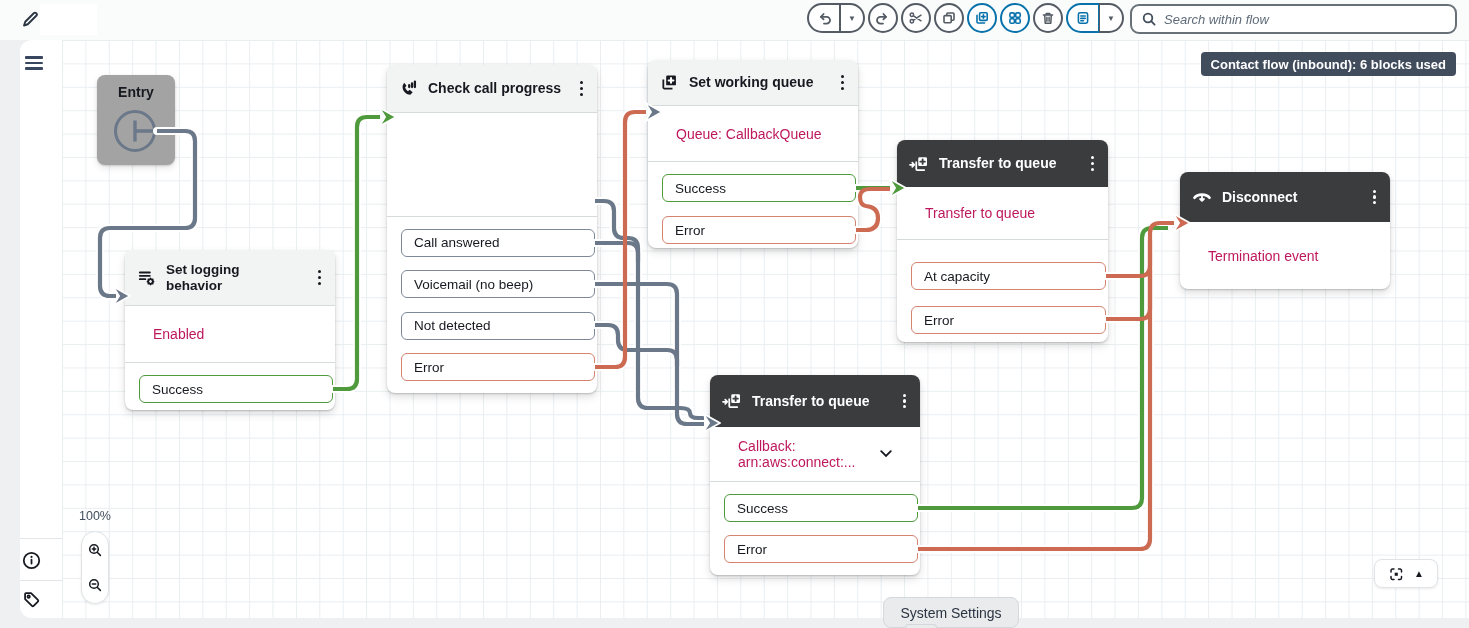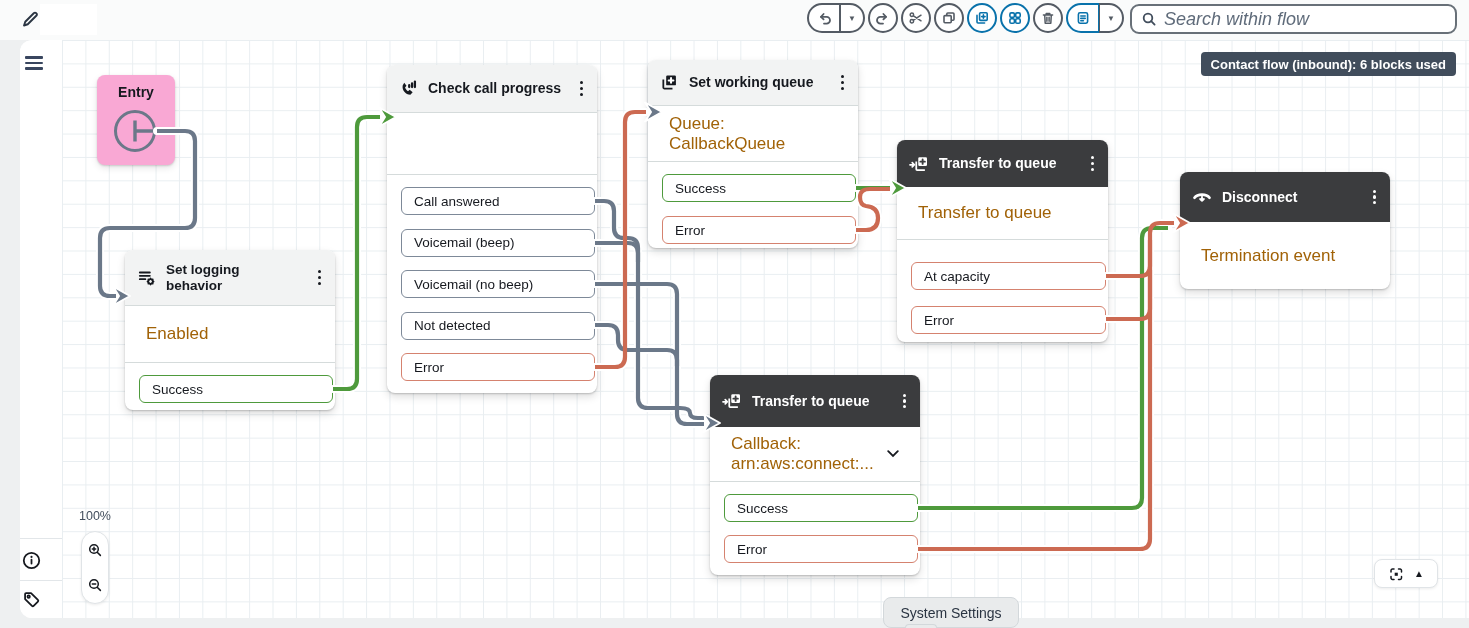--- a/index.html
+++ b/index.html
@@ -18,21 +18,21 @@
   .tbtn.blue { border-color:#0972ab; color:#0972ab; }
   .tpill { display:flex; }
   .tpill .seg { height:30px; background:#fff; border:2px solid #545b64; display:flex; align-items:center; justify-content:center; color:#545b64; cursor:pointer; }
   .tpill .seg.main { width:33px; border-radius:15px 0 0 15px; border-right-width:1px; }
   .tpill .seg.caret { width:25px; border-radius:0 15px 15px 0; border-left-width:1px; font-size:8px; }
   .tpill .seg.main.blue { border-color:#0972ab; color:#0972ab; }
 
   .search-box { position:absolute; left:1130px; top:4px; width:327px; height:30px; background:#fff;
                 border:2px solid #687078; border-radius:9px; display:flex; align-items:center; padding:0 9px; gap:7px; }
   .search-box svg { flex:none; color:#414d5c; }
-  .search-box input { border:none; outline:none; flex:1; font-size:18px; font-family:"Liberation Sans",sans-serif; color:#16191f; background:transparent; }
+  .search-box input { border:none; outline:none; flex:1; font-size:13px; font-family:"Liberation Sans",sans-serif; color:#16191f; background:transparent; }
   .search-box input::placeholder { font-style:italic; color:#5f6b7a; }
 
   
   .canvas-panel { position:absolute; left:20px; top:40px; right:0; bottom:10px; background:#fff; border-radius:12px 0 0 12px;
     background-image: linear-gradient(to right, #e9eef1 1px, transparent 1px), linear-gradient(to bottom, #e9eef1 1px, transparent 1px);
     background-size: 23.4px 23.4px; background-position: 42px 0; }
   .left-strip { position:absolute; left:20px; top:40px; width:42px; bottom:10px; background:#fff; border-radius:12px 0 0 12px; }
   .strip-divider { position:absolute; left:20px; width:42px; height:1px; background:#e2e6e9; }
   .hamburger { position:absolute; left:25px; top:56px; width:18px; cursor:pointer; }
   .hamburger i { display:block; height:2.5px; background:#39465f; margin-bottom:3.2px; border-radius:1px; }
@@ -58,28 +58,28 @@
   
   .block { position:absolute; background:#fff; border-radius:8px; display:flex; flex-direction:column; z-index:2;
            box-shadow:0 1px 2px rgba(0,0,0,.2), 0 4px 9px rgba(0,0,0,.13); }
   .bh { flex:none; display:flex; align-items:center; gap:10px; padding:0 12px; border-radius:8px 8px 0 0; }
   .bh.light { background:#f2f3f3; border-bottom:1px solid #d5dbdb; color:#16191f; }
   .bh.dark { background:#3b3c3e; color:#fff; }
   .btitle { font-size:14px; font-weight:bold; line-height:1.15; }
   .kebab { margin-left:auto; display:flex; flex-direction:column; gap:2.6px; padding:4px 2px; cursor:pointer; }
   .kebab i { width:3.2px; height:3.2px; border-radius:50%; background:currentColor; }
   .bicon { flex:none; display:flex; }
-  .bbody { flex:1; display:flex; align-items:center; padding:0 21px; font-size:17px; color:#a16207; }
+  .bbody { flex:1; display:flex; align-items:center; padding:0 28px; font-size:14px; color:#be185d; }
   .bouts { flex:none; border-top:1px solid #d5dbdb; display:flex; flex-direction:column; padding:12px 2px 12px 14px; }
   .pill { height:28px; border-radius:6px; background:#fff; border:1.5px solid #7d8998; display:flex; align-items:center;
           padding-left:12px; font-size:13.5px; cursor:grab; }
   .pill.success { border-color:#4e9a3c; }
   .pill.error { border-color:#d5826f; }
 
-  .entry-block { position:absolute; left:97px; top:75px; width:78px; height:90px; background:#f9a8d4; border-radius:8px; z-index:2;
+  .entry-block { position:absolute; left:97px; top:75px; width:78px; height:90px; background:#a3a3a3; border-radius:8px; z-index:2;
                  box-shadow:0 1px 2px rgba(0,0,0,.15), 0 3px 7px rgba(0,0,0,.1); text-align:center; }
   .entry-block .etitle { padding-top:9px; font-size:14px; font-weight:bold; }
   .entry-block svg { position:absolute; left:15px; top:33px; }
 
   .wires { position:absolute; left:0; top:0; z-index:5; pointer-events:none; }
   .chev { margin-left:8px; flex:none; }
 </style>
 </head>
 <body>
 
@@ -255,21 +255,20 @@
     <span class="btitle">Check call progress</span>
     <span class="kebab">
         <i></i>
         <i></i>
         <i></i>
       </span>
   </div>
   <div class="bbody"></div>
   <div class="bouts" style="gap:13.5px;">
     <div class="pill default">Call answered</div>
-    <div class="pill default">Voicemail (beep)</div>
     <div class="pill default">Voicemail (no beep)</div>
     <div class="pill default">Not detected</div>
     <div class="pill error">Error</div>
   </div>
 </div>
 
 <div class="block" style="left:648px; top:60px; width:210px; height:188px;">
   <div class="bh light" style="height:46px;">
     <span class="bicon">
       <svg width="19" height="19" viewBox="0 0 16 16" fill="none">

